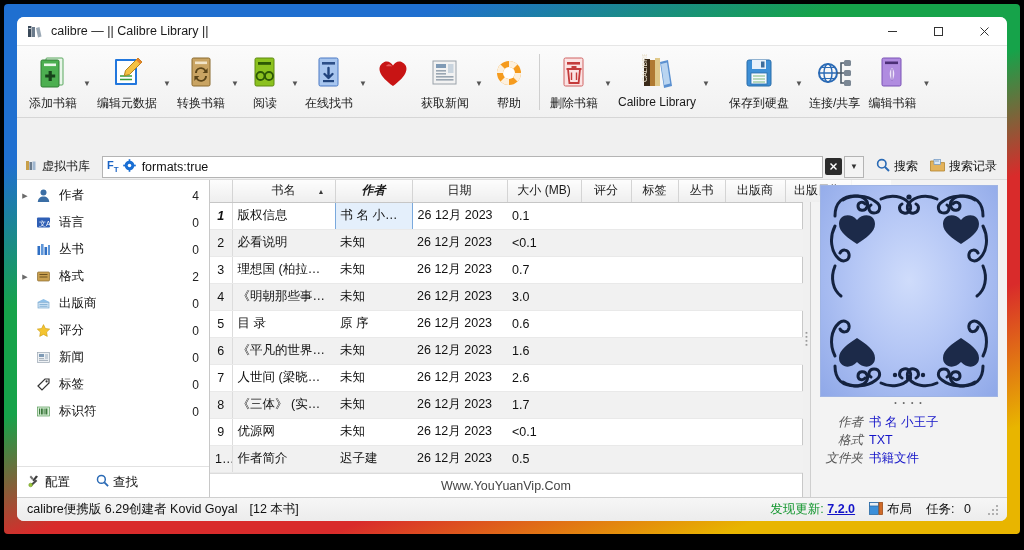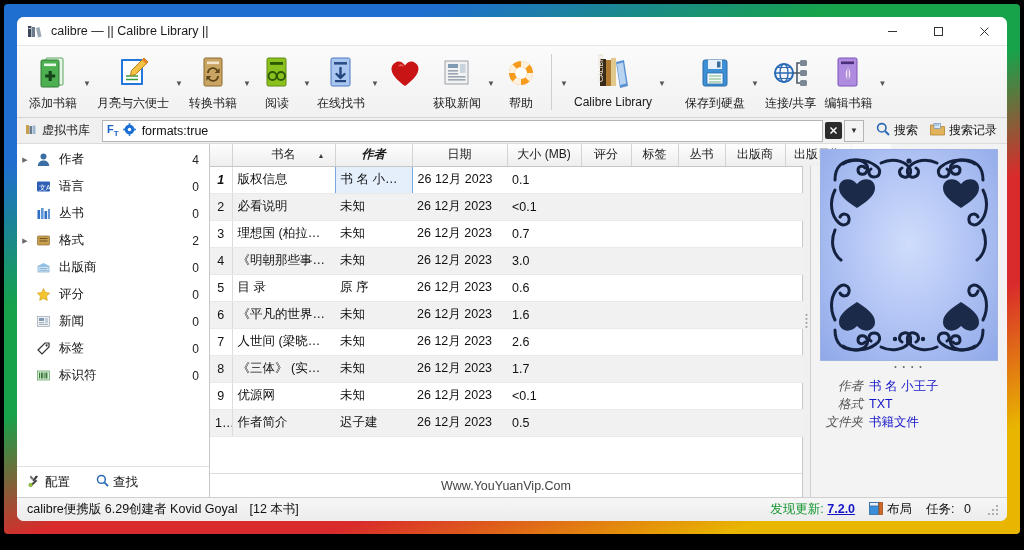--- a/index.html
+++ b/index.html
@@ -78,20 +78,21 @@
   .tb-sep { width:1px; height:56px; background:#cfcfcf; margin: 4px 6px 0 6px; }
 
   
   .searchrow {
     height: 26px; min-height: 26px;
     background: #f0f0f0;
     display: flex; align-items: center;
     padding: 0 4px;
     box-sizing: border-box;
     border-bottom: 1px solid #dcdcdc;
+    margin-top: 36px;
   }
   .vl-btn {
     display: flex; align-items: center; gap: 4px;
     font-size: 12px; color: #1a1a1a;
     padding: 2px 6px 2px 4px; white-space: nowrap;
   }
   .searchbox {
     flex: 1; height: 22px; margin: 0 2px 0 6px;
     background: #fff; border: 1px solid #b4b4b4;
     display: flex; align-items: center;
@@ -304,21 +305,21 @@
     <div class="tb-item">
       <span class="tb-ico">
         <svg width="38" height="38" viewBox="0 0 38 38">
           <path d="M8 6 h20 v24 h-20 z" fill="#fff" stroke="#2277dd" stroke-width="2" stroke-linejoin="round"></path>
           <line x1="12" y1="22" x2="24" y2="22" stroke="#3a9b3a" stroke-width="1.6"></line>
           <line x1="12" y1="25.5" x2="24" y2="25.5" stroke="#3a9b3a" stroke-width="1.6"></line>
           <path d="M30 4 l4 4 l-12.5 12.5 l-5.2 1.2 l1.2 -5.2 z" fill="#f6c243" stroke="#b3831c"></path>
           <path d="M30 4 l4 4 l-2 2 l-4 -4 z" fill="#e8832a"></path>
         </svg>
       </span>
-      <span class="tb-label">月亮与六便士</span>
+      <span class="tb-label">编辑元数据</span>
     </div>
     <div class="tb-arrow">▼</div>
 
     <div class="tb-item">
       <span class="tb-ico">
         <svg width="38" height="38" viewBox="0 0 38 38">
           <rect x="10" y="4" width="18" height="28" rx="1.5" fill="#c9a463" stroke="#8a6a2f"></rect>
           <rect x="13" y="7.5" width="12" height="2.6" fill="#f1e4c8"></rect>
           <path d="M13 19 a6 6 0 0 1 11 -3 l1.6 -2 v5 h-5 l2 -1.8 a4 4 0 0 0 -7.6 1.8 z" fill="#5a4418"></path>
           <path d="M25 22 a6 6 0 0 1 -11 3 l-1.6 2 v-5 h5 l-2 1.8 a4 4 0 0 0 7.6 -1.8 z" fill="#5a4418"></path>
@@ -390,20 +391,34 @@
           <path d="M31 19 a12 12 0 0 1 -3.5 8.5 l-4.3 -4.3 a6 6 0 0 0 1.8 -4.2 z" fill="#fdf0dd"></path>
           <path d="M7 19 a12 12 0 0 1 3.5 -8.5 l4.3 4.3 a6 6 0 0 0 -1.8 4.2 z" fill="#fdf0dd"></path>
           <path d="M19 31 a12 12 0 0 1 -8.5 -3.5 l4.3 -4.3 a6 6 0 0 0 4.2 1.8 z" fill="#fdf0dd"></path>
         </svg>
       </span>
       <span class="tb-label">帮助</span>
     </div>
 
     <div class="tb-sep"></div>
 
+    <div class="tb-item">
+      <span class="tb-ico">
+        <svg width="38" height="38" viewBox="0 0 38 38">
+          <rect x="9" y="4" width="19" height="28" rx="1.5" fill="#fbe3e3" stroke="#d06363"></rect>
+          <rect x="12" y="8" width="13" height="2.6" fill="#c43b3b"></rect>
+          <path d="M13 15 h12 l-1.4 14 h-9.2 z" fill="none" stroke="#c43b3b" stroke-width="1.8"></path>
+          <line x1="11.5" y1="15" x2="26.5" y2="15" stroke="#c43b3b" stroke-width="2"></line>
+          <line x1="16.5" y1="13" x2="21.5" y2="13" stroke="#c43b3b" stroke-width="2"></line>
+          <line x1="16.5" y1="18.5" x2="16.5" y2="26" stroke="#c43b3b" stroke-width="1.4"></line>
+          <line x1="21.5" y1="18.5" x2="21.5" y2="26" stroke="#c43b3b" stroke-width="1.4"></line>
+        </svg>
+      </span>
+      <span class="tb-label">删除书籍</span>
+    </div>
     <div class="tb-arrow">▼</div>
 
     <div class="tb-item">
       <span class="tb-ico">
         <svg width="44" height="38" viewBox="0 0 44 38">
           <rect x="9" y="5" width="6" height="27" fill="#3a2a18"></rect>
           <rect x="15" y="6" width="5" height="26" fill="#b07a32"></rect>
           <rect x="20" y="4" width="5" height="28" fill="#e0c98a"></rect>
           <path d="M25 8 l8 -2 l4 26 l-8 2 z" fill="#5b90d0"></path>
           <path d="M26 10 l6 -1.5 l3.2 21 l-6 1.5 z" fill="#b9d4f0"></path>

